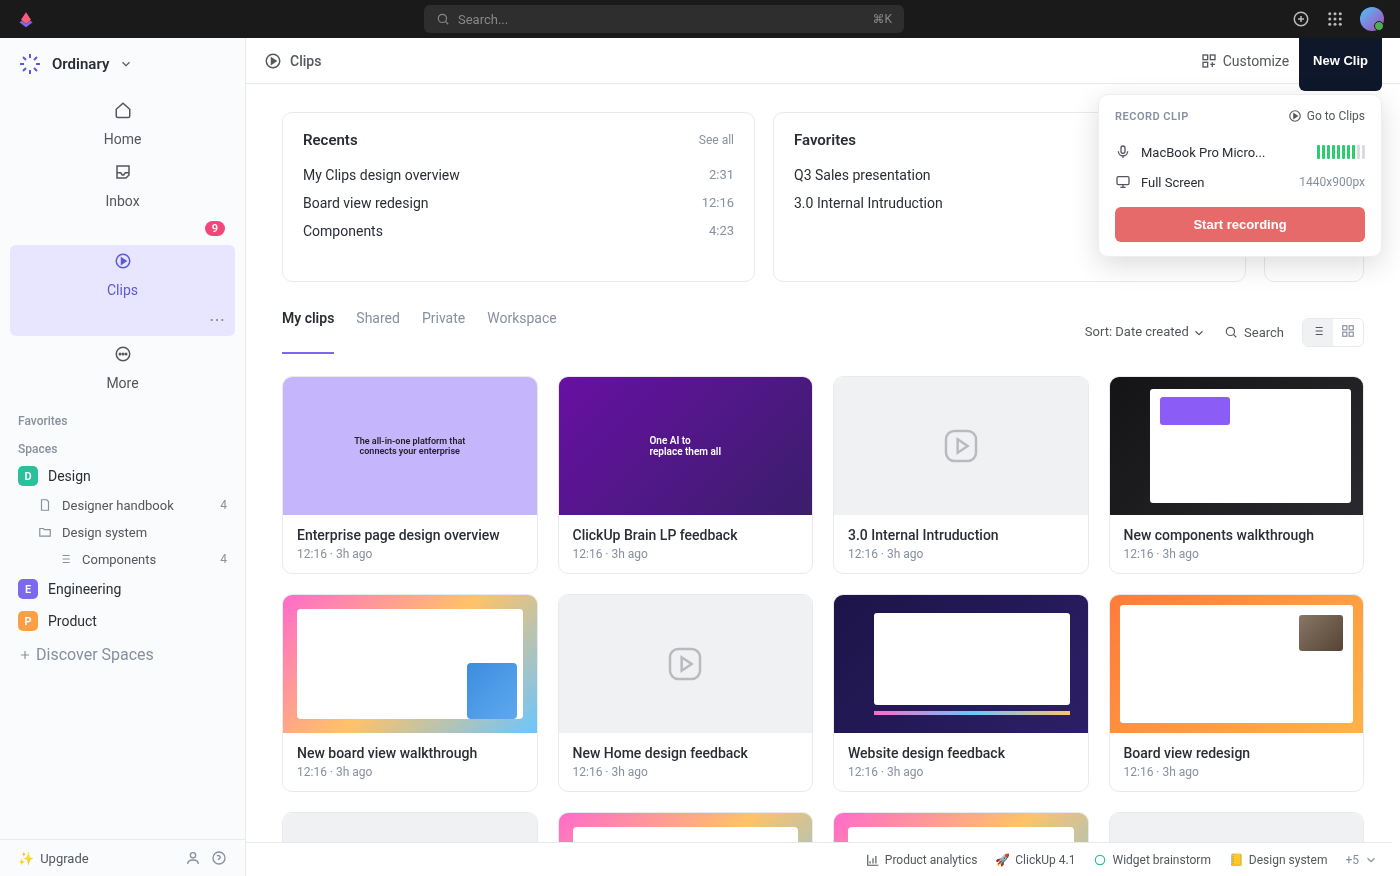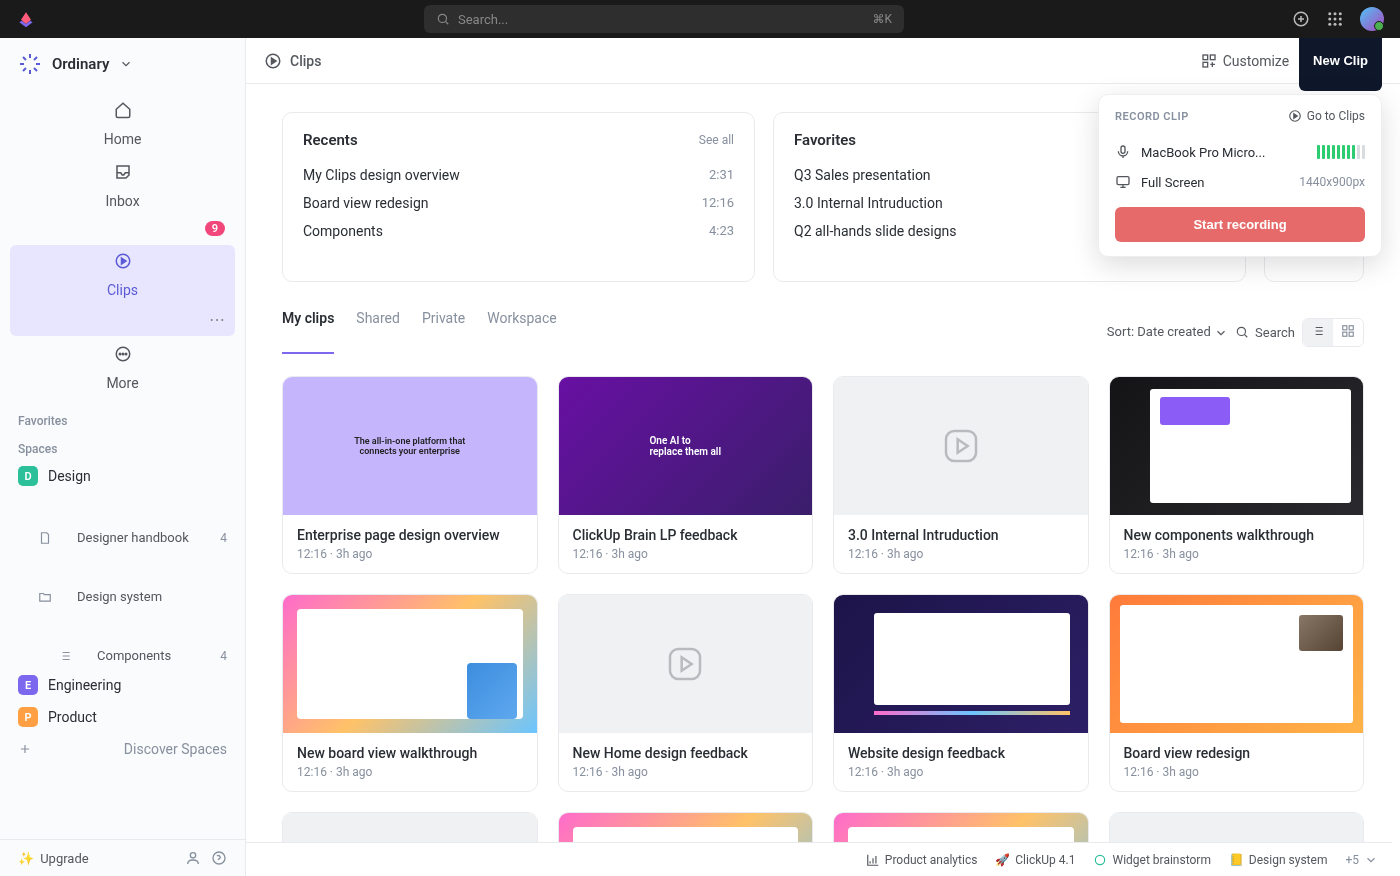--- a/index.html
+++ b/index.html
@@ -22,24 +22,24 @@
 .sb-ws-icon { width:24px; height:24px; }
 .sb-ws-name { font-weight: 600; font-size: 15px; }
 .sb-nav { padding: 4px 10px; }
 .sb-item { display:flex; align-items:center; gap:12px; padding: 7px 10px; border-radius: 6px; color:#54575d; cursor:pointer; margin-bottom:2px;flex-direction:column; }
 .sb-item.active { background:#e8e5ff; color:#5b5bd6; }
 .sb-item .badge { margin-left:auto; background:#f2477b; color:#fff; border-radius:10px; font-size:11px; padding:1px 7px; font-weight:600; }
 .sb-item .dots { margin-left:auto; color:#888; font-size:16px; }
 .sb-section-label { font-size:12px; color:#87909e; padding: 10px 18px 4px; font-weight:500; }
 .sb-space { display:flex; align-items:center; gap:10px; padding:6px 18px; cursor:pointer; }
 .sb-space .square { width:20px; height:20px; border-radius:5px; display:flex; align-items:center; justify-content:center; font-size:11px; color:#fff; font-weight:600; }
-.sb-sub { display:flex; align-items:center; gap:25px; padding:6px 18px 6px 38px; color:#54575d; font-size:13px; cursor:pointer;margin-top:32px; }
+.sb-sub { display:flex; gap:10px; padding:6px 18px 6px 38px; color:#54575d; font-size:13px; cursor:pointer; }
 .sb-sub .count { margin-left:auto; color:#87909e; font-size:12px; }
 .sb-sub2 { padding-left:58px; }
-.sb-discover { display:flex; align-items:center; gap:4px; padding:8px 18px; color:#87909e; cursor:pointer; font-size:14px;justify-content:space-between; }
+.sb-discover { display:flex; align-items:center; gap:4px; padding:8px 18px; color:#87909e; cursor:pointer; font-size:16px; }
 .sb-footer { margin-top:auto; border-top:1px solid #e8eaed; padding:10px 18px; display:flex; align-items:center; gap:10px; }
 .sb-footer .upg { display:flex; align-items:center; gap:6px; color:#54575d; cursor:pointer; font-size:13px; }
 .sb-footer .spacer { flex:1; }
 .sb-footer .ficon { color:#87909e; cursor:pointer; }
 
 
 .main { flex:1; display:flex; flex-direction:column; position:relative; overflow:hidden; }
 .main-header { height:46px; border-bottom:1px solid #e8eaed; display:flex; align-items:center; padding:0 18px; gap:10px; }
 .clips-label { display:flex; align-items:center; gap:8px; color:#54575d; font-weight:500; }
 .mh-spacer { flex:1; }
@@ -54,21 +54,21 @@
 .card-title { font-weight:600; font-size:15px; }
 .see-all { margin-left:auto; color:#87909e; font-size:12px; cursor:pointer; }
 .card-row { display:flex; padding:6px 0; }
 .card-row .lbl { flex:1; color:#2a2e34; font-size:14px; white-space:nowrap; overflow:hidden; text-overflow:ellipsis; }
 .card-row .time { color:#87909e; font-size:13px; }
 
 .tabs-row { display:flex; align-items:center; margin-bottom:22px; }
 .tabs { display:flex; gap:22px; }
 .tab { padding-bottom:26px; color:#87909e; cursor:pointer; font-size:14px; border-bottom:2px solid transparent; }
 .tab.active { color:#2a2e34; font-weight:600; border-bottom:2px solid #7b68ee; }
-.tabs-right { margin-left:auto; display:flex; align-items:center; gap:7px; color:#54575d; }
+.tabs-right { margin-left:auto; display:flex; align-items:center; gap:18px; color:#54575d; }
 .sort { cursor:pointer; font-size:13px; }
 .search-link { display:flex; align-items:center; gap:6px; cursor:pointer; font-size:13px; }
 .view-toggle { display:flex; border:1px solid #e8eaed; border-radius:6px; overflow:hidden; }
 .view-toggle .vbtn { padding:5px 8px; cursor:pointer; color:#87909e; }
 .view-toggle .vbtn.active { background:#f0f1f3; color:#54575d; }
 
 .grid { display:grid; grid-template-columns: repeat(4, 1fr); gap:20px; }
 .clip-card { border:1px solid #e8eaed; border-radius:10px; overflow:hidden; cursor:pointer; }
 .thumb { height:138px; background:#f0f1f3; display:flex; align-items:center; justify-content:center; position:relative; }
 .thumb svg.playicon { opacity:0.35; }
@@ -307,24 +307,20 @@
             <span class="see-all">See all</span>
           </div>
           <div class="card-row">
               <span class="lbl">Q3 Sales presentation</span>
               <span class="time">1:21</span>
             </div>
           <div class="card-row">
               <span class="lbl">3.0 Internal Intruduction</span>
               <span class="time">3:24</span>
             </div>
-          <div class="card-row">
-              <span class="lbl">Q2 all-hands slide designs</span>
-              <span class="time">9:07</span>
-            </div>
         </div>
         <div class="card" style="max-width:100px;overflow:hidden;">
           <div class="card-head">
             <span class="card-title">Created by</span>
           </div>
           <div class="card-row">
               <span class="lbl">New Home d</span>
             </div>
           <div class="card-row">
               <span class="lbl">View setting</span>

